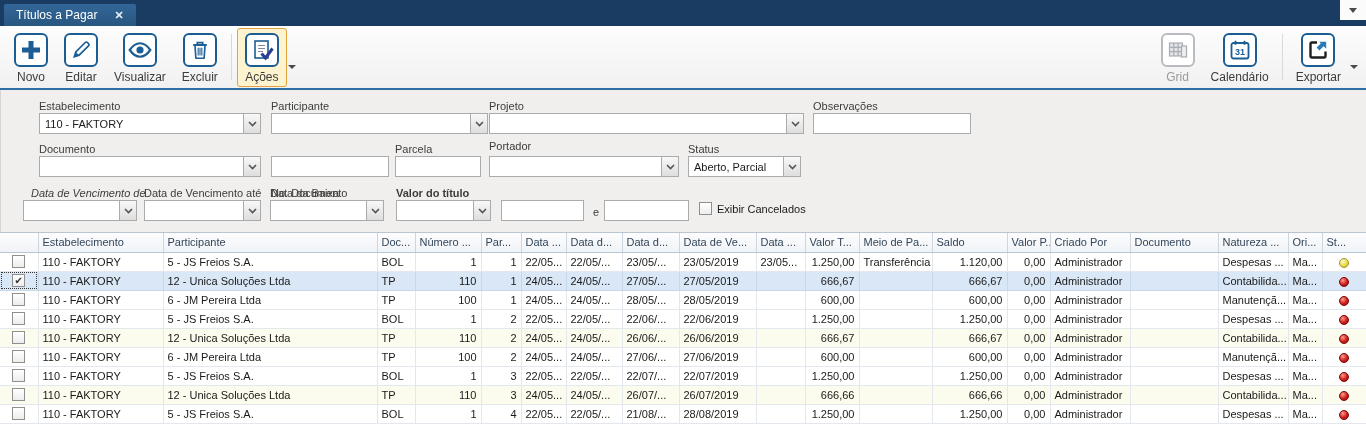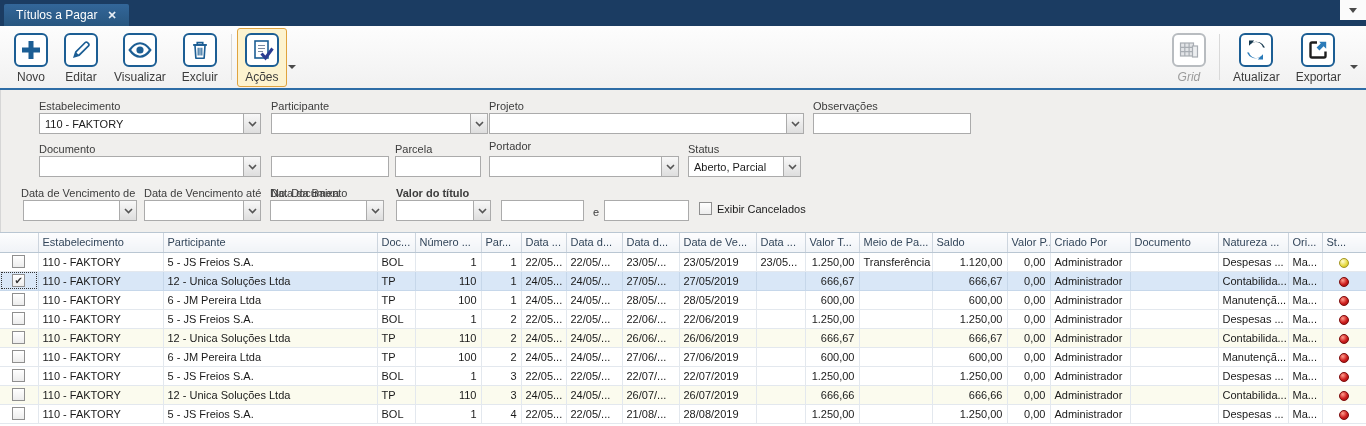--- a/index.html
+++ b/index.html
@@ -1,37 +1,37 @@
 <!DOCTYPE html>
 <html><head>
 <meta charset="utf-8">
 <style>
   * { box-sizing: border-box; margin: 0; padding: 0; }
   html,body { width:1366px; height:426px; overflow:hidden; }
   body { font-family:"Liberation Sans", sans-serif; font-size:11px; color:#1a1a1a; background:#fff; }
 
   
   .tabstrip { position:relative; height:26px; background:#1b3c62; display:flex; align-items:flex-end; }
-  .tab { display:flex; align-items:center; gap:10px; height:22px; margin-left:4px; padding:0 12px;
+  .tab { display:flex; align-items:center; gap:17px; height:22px; margin-left:4px; padding:0 12px;
          background:linear-gradient(#336699,#28567f); color:#fff; font-size:12px;
          border-top-left-radius:2px; border-top-right-radius:2px; cursor:default; }
   .tab-close { font-size:11px; color:#e8eef5; font-weight:bold; cursor:pointer; }
   .tabstrip-corner { position:absolute; right:0; top:0; width:26px; height:20px; background:#fbfbfb;
          display:flex; align-items:center; justify-content:center; }
   .caret { width:0; height:0; border-left:4px solid transparent; border-right:4px solid transparent; border-top:5px solid #4a4a4a; }
 
   
   .toolbar { height:62px; background:linear-gradient(#fdfdfd,#f1f1f1); display:flex; align-items:center; padding:0 6px; }
   .tb-btn { display:flex; flex-direction:column; align-items:center; gap:3px; padding:4px 7px 2px 7px;
             border:1px solid transparent; border-radius:3px; cursor:pointer; }
   .tb-btn .lbl { font-size:12px; color:#3c3c3c; white-space:nowrap; }
   .icon-frame { width:34px; height:34px; border:2px solid #1c5e94; border-radius:6px; background:#fff;
                 display:flex; align-items:center; justify-content:center; }
   .tb-btn.highlight { background:#fdf3cf; border-color:#e0a33e;justify-content:space-between; }
-  .tb-btn.disabled { cursor:default;font-style:italic; }
+  .tb-btn.disabled { cursor:default; }
   .tb-btn.disabled .icon-frame { border-color:#b8bcc0; }
   .tb-btn.disabled .lbl { color:#9b9b9b; }
   .tb-group { display:flex; align-items:center; }
   .tb-sep { width:1px; height:46px; background:#d9d9d9; margin:0 5px; }
   .dd-caret { width:0; height:0; border-left:4px solid transparent; border-right:4px solid transparent; border-top:4px solid #4a4a4a; margin:20px 2px 0 1px; }
   .tb-spacer { flex:1; }
 
   .blue-rule { height:2px; background:#2e6da6; }
 
   
@@ -142,30 +142,31 @@
         <svg viewBox="0 0 24 24" width="24" height="24">
             <g stroke="#a8adb3" stroke-width="1.2" fill="#e2e4e7">
               <rect x="3.5" y="5" width="13" height="13"></rect>
               <path d="M3.5 9.3h13M3.5 13.6h13M7.8 5v13M12.1 5v13"></path>
               <rect x="15.5" y="8" width="5" height="11" fill="#eceef0"></rect>
             </g>
           </svg>
       </span>
       <span class="lbl">Grid</span>
     </div>
+    <div class="tb-btn">
+      <span class="icon-frame">
+        <svg viewBox="0 0 24 24" width="24" height="24">
+            <rect x="3.5" y="5" width="17" height="15.5" rx="2" fill="#fff" stroke="#1c5e94" stroke-width="1.8"></rect>
+            <path d="M7.5 2.8v4M16.5 2.8v4" stroke="#1c5e94" stroke-width="1.8"></path>
+            <text x="12" y="16.8" font-size="9" font-weight="bold" text-anchor="middle" fill="#1c5e94" font-family="Liberation Sans, sans-serif">31</text>
+          </svg>
+      </span>
+      <span class="lbl">Calendário</span>
+    </div>
     <div class="tb-sep"></div>
-    <div class="tb-btn">
-      <span class="icon-frame">
-        <svg viewBox="0 0 24 24" width="24" height="24">
-            <path d="M19 9.5A7.4 7.4 0 0 0 6.8 6L5 7.8V2.6h5.2L8.1 4.7A9.3 9.3 0 0 1 21 9.5z" fill="#16384f"></path>
-            <path d="M5 14.5A7.4 7.4 0 0 0 17.2 18l1.8-1.8v5.2h-5.2l2.1-2.1A9.3 9.3 0 0 1 3 14.5z" fill="#2b7bb9"></path>
-          </svg>
-      </span>
-      <span class="lbl">Atualizar</span>
-    </div>
     <div class="tb-btn">
       <span class="icon-frame">
         <svg viewBox="0 0 24 24" width="24" height="24">
             <path d="M19.5 13.5v4.5a1.5 1.5 0 0 1-1.5 1.5H6a1.5 1.5 0 0 1-1.5-1.5V6A1.5 1.5 0 0 1 6 4.5h5" fill="none" stroke="#1e1e1e" stroke-width="2.4"></path>
             <path d="M13.2 3.8h7v7l-2.6-2.6-4.2 4.2-2.8-2.8 4.2-4.2z" fill="#2b7bb9"></path>
           </svg>
       </span>
       <span class="lbl">Exportar</span>
     </div>
     <span class="dd-caret"></span>
@@ -237,21 +238,21 @@
   <span class="f-label" style="left:687px; top:53px;">Status</span>
   <div class="f-combo" style="left:687px; top:66px; width:113px;">
     <span class="cfield">Aberto, Parcial</span>
     <span class="cbtn">
         <svg width="9" height="6">
           <path d="M1 1l3.5 3.5L8 1" stroke="#555" stroke-width="1.6" fill="none"></path>
         </svg>
       </span>
   </div>
 
-  <span class="f-label" style="left:20px; top:97px;">Data de Vencimento de</span>
+  <span class="f-label" style="left:30px; top:97px;font-style:italic;">Data de Vencimento de</span>
   <div class="f-combo" style="left:22px; top:110px; width:114px;">
     <span class="cfield"></span>
     <span class="cbtn">
         <svg width="9" height="6">
           <path d="M1 1l3.5 3.5L8 1" stroke="#555" stroke-width="1.6" fill="none"></path>
         </svg>
       </span>
   </div>
   <span class="f-label" style="left:143px; top:97px;">Data de Vencimento até</span>
   <div class="f-combo" style="left:143px; top:110px; width:117px;">

